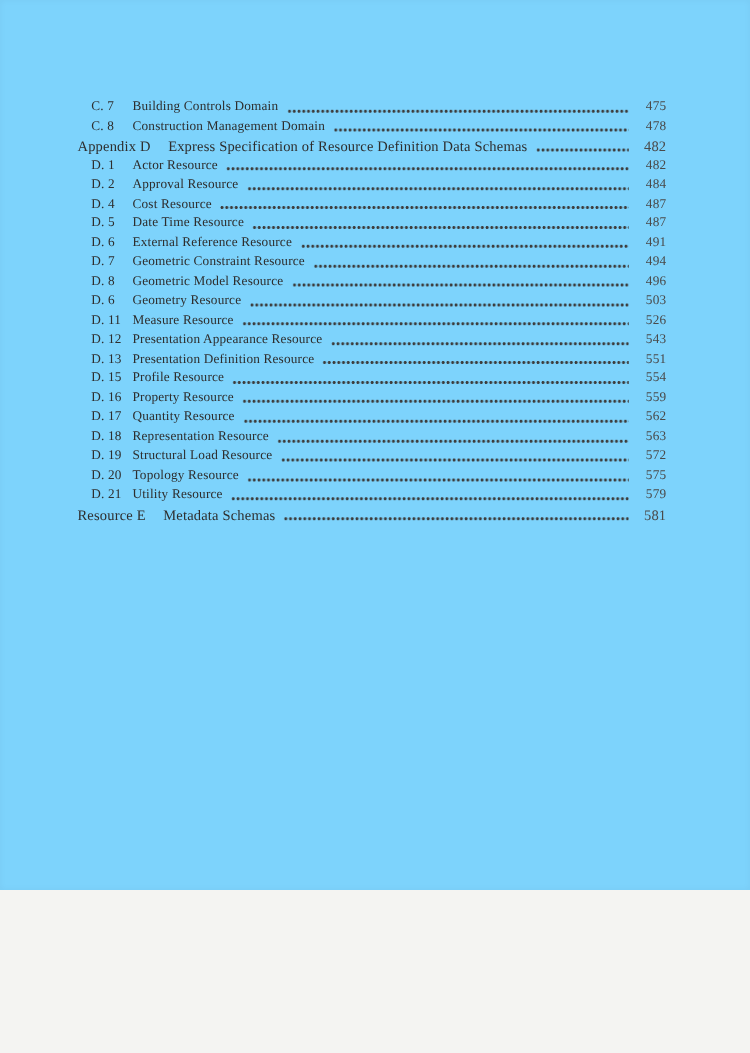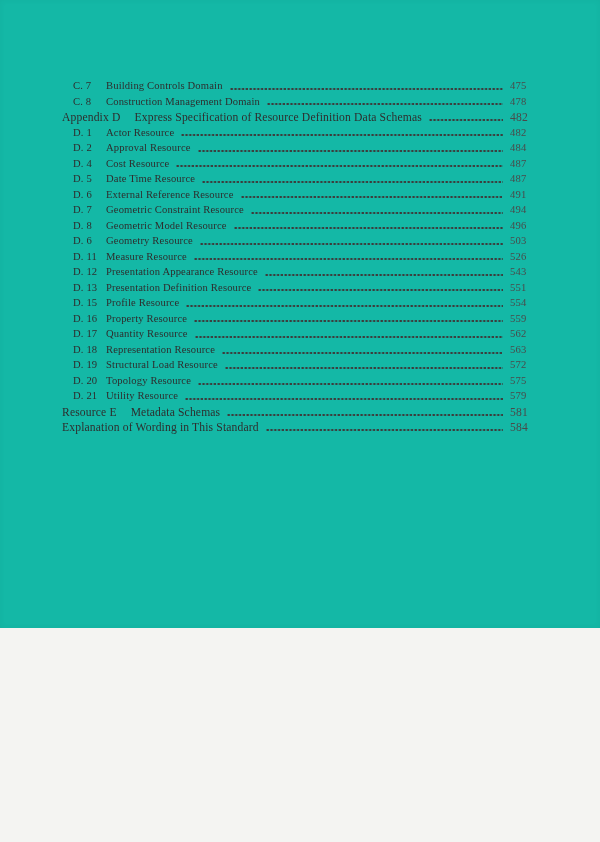--- a/index.html
+++ b/index.html
@@ -4,22 +4,22 @@
 <style>
   * { margin: 0; padding: 0; box-sizing: border-box; }
   html, body { width: 600px; height: 842px; }
   body {
     background: #f4f4f2;
     font-family: "Liberation Serif", serif;
   }
   .page {
     position: relative;
     width: 600px;
-    height: 628px;
-    background: #14b8a6;
+    height: 712px;
+    background: #7dd3fc;
     color: #2e2e2e;
     overflow: hidden;
     box-shadow: inset 0 0 6px rgba(0,0,0,0.04);
   }
   .toc {
     position: absolute;
     left: 62px;
     right: 67px;
     top: 80px;
   }
@@ -45,20 +45,21 @@
     align-self: center;
     height: 10px;
     margin: 2px 7px 0 7px;
     background-image: radial-gradient(circle at 1.6px 5px, #3c3c3c 0.9px, rgba(0,0,0,0) 1.5px);
     background-size: 3.8px 10px;
     background-repeat: repeat-x;
     min-width: 10px;
   }
   .pagenum {
     min-width: 23px;
+    text-align: right;
     color: #4a4a4a;
   }
   .footer {
     position: absolute;
     left: 66px;
     top: 778px;
     display: flex;
     align-items: center;
     gap: 8px;
     font-size: 10.5px;
@@ -222,25 +223,20 @@
       <span class="pagenum">579</span>
     </div>
 
     <div class="row top">
       <span class="num">Resource E</span>
       <span class="title">Metadata Schemas</span>
       <span class="leader"></span>
       <span class="pagenum">581</span>
     </div>
 
-    <div class="row top no-num">
-      <span class="title">Explanation of Wording in This Standard</span>
-      <span class="leader"></span>
-      <span class="pagenum">584</span>
-    </div>
 
   </div>
 
   <div class="footer">
     <span class="bullet">•</span>
     <span class="folio">10</span>
     <span class="bullet">•</span>
   </div>
 </div>
 

